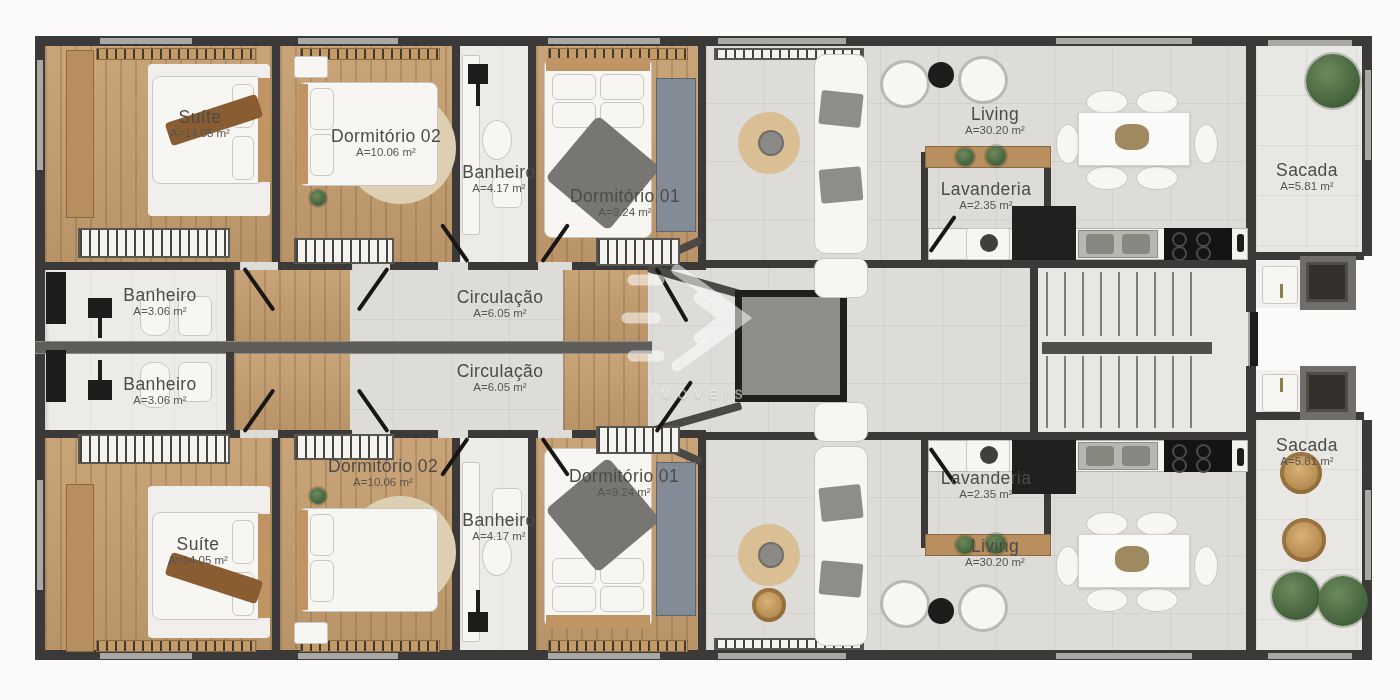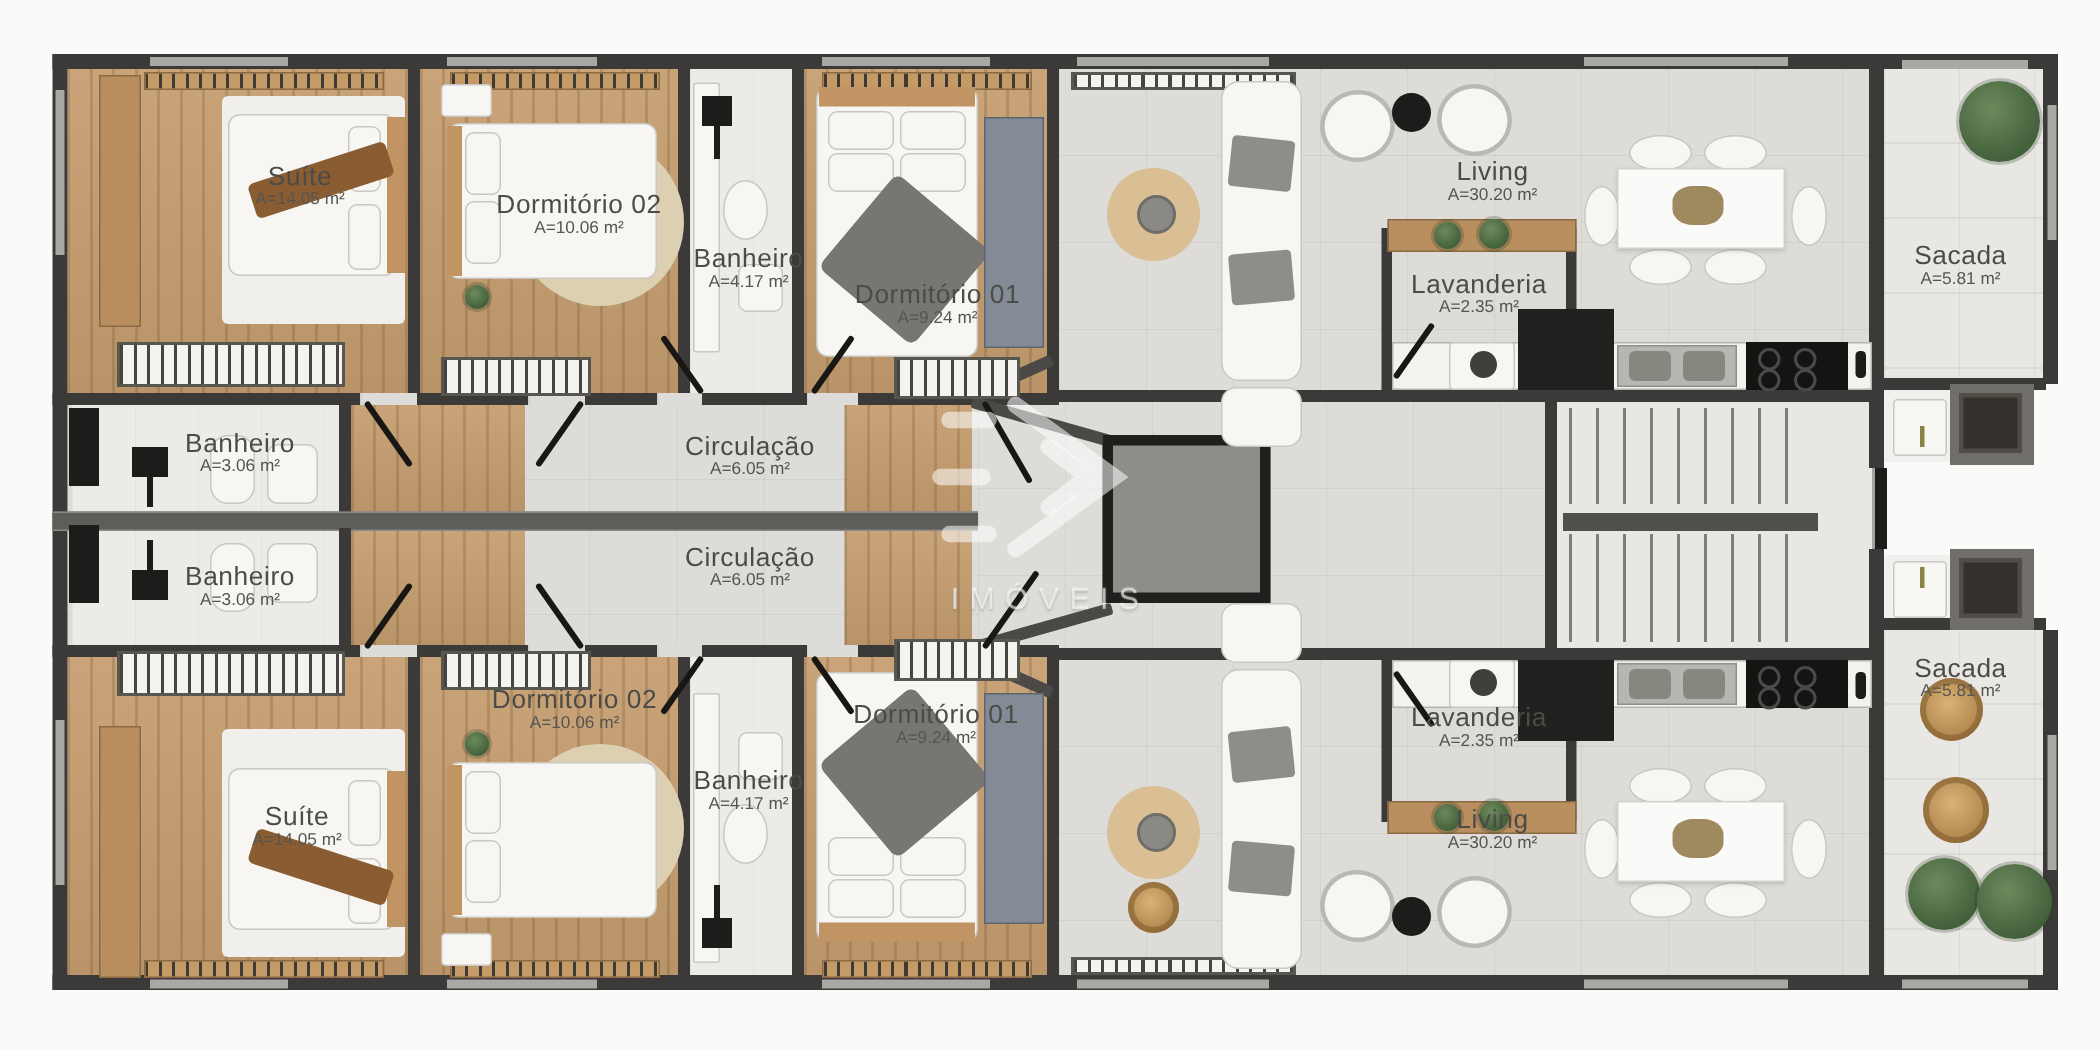--- a/index.html
+++ b/index.html
@@ -21,21 +21,21 @@
   .plant{border-radius:50%;background:radial-gradient(circle at 40% 35%,#6d8a5e,#42603a 72%);box-shadow:0 0 0 2px rgba(40,60,35,.25);}
   .wick{border-radius:50%;background:radial-gradient(circle at 45% 40%,#d9b277,#a97f46 78%);box-shadow:inset 0 0 0 4px rgba(120,85,40,.5);}
   .rrug{border-radius:50%;background:#dccfb2;}
   .tread{background-image:repeating-linear-gradient(90deg,#7e7d7a 0 2px,transparent 2px 18px);}
   .rl{position:absolute;transform:translate(-50%,-50%);text-align:center;color:#4c4b47;line-height:1.15;white-space:nowrap;z-index:40;}
   .rl .nm{display:block;font-size:17.5px;letter-spacing:.4px;}
   .rl .ar{display:block;font-size:11.5px;color:#56554f;}
   .wm{position:absolute;left:585px;top:258px;width:230px;text-align:center;z-index:50;pointer-events:none;
       color:rgba(255,255,255,.55);text-shadow:0 1px 2px rgba(90,85,80,.30),0 -1px 1px rgba(255,255,255,.35);}
   .wm .b1{font-size:62px;font-weight:bold;letter-spacing:8px;line-height:1;}
-  .wm .b2{font-size:20px;letter-spacing:7px;margin-top:6px;}
+  .wm .b2{font-size:12px;letter-spacing:7px;margin-top:6px;}
 </style>
 </head>
 <body>
 
 <div class="plan">
 
   <div class="abs wood" style="left:45px;top:46px;width:233px;height:216px;"></div>
   <div class="abs wood" style="left:280px;top:46px;width:172px;height:216px;"></div>
   <div class="abs bathf" style="left:460px;top:46px;width:68px;height:216px;"></div>
   <div class="abs wood" style="left:536px;top:46px;width:162px;height:216px;"></div>

